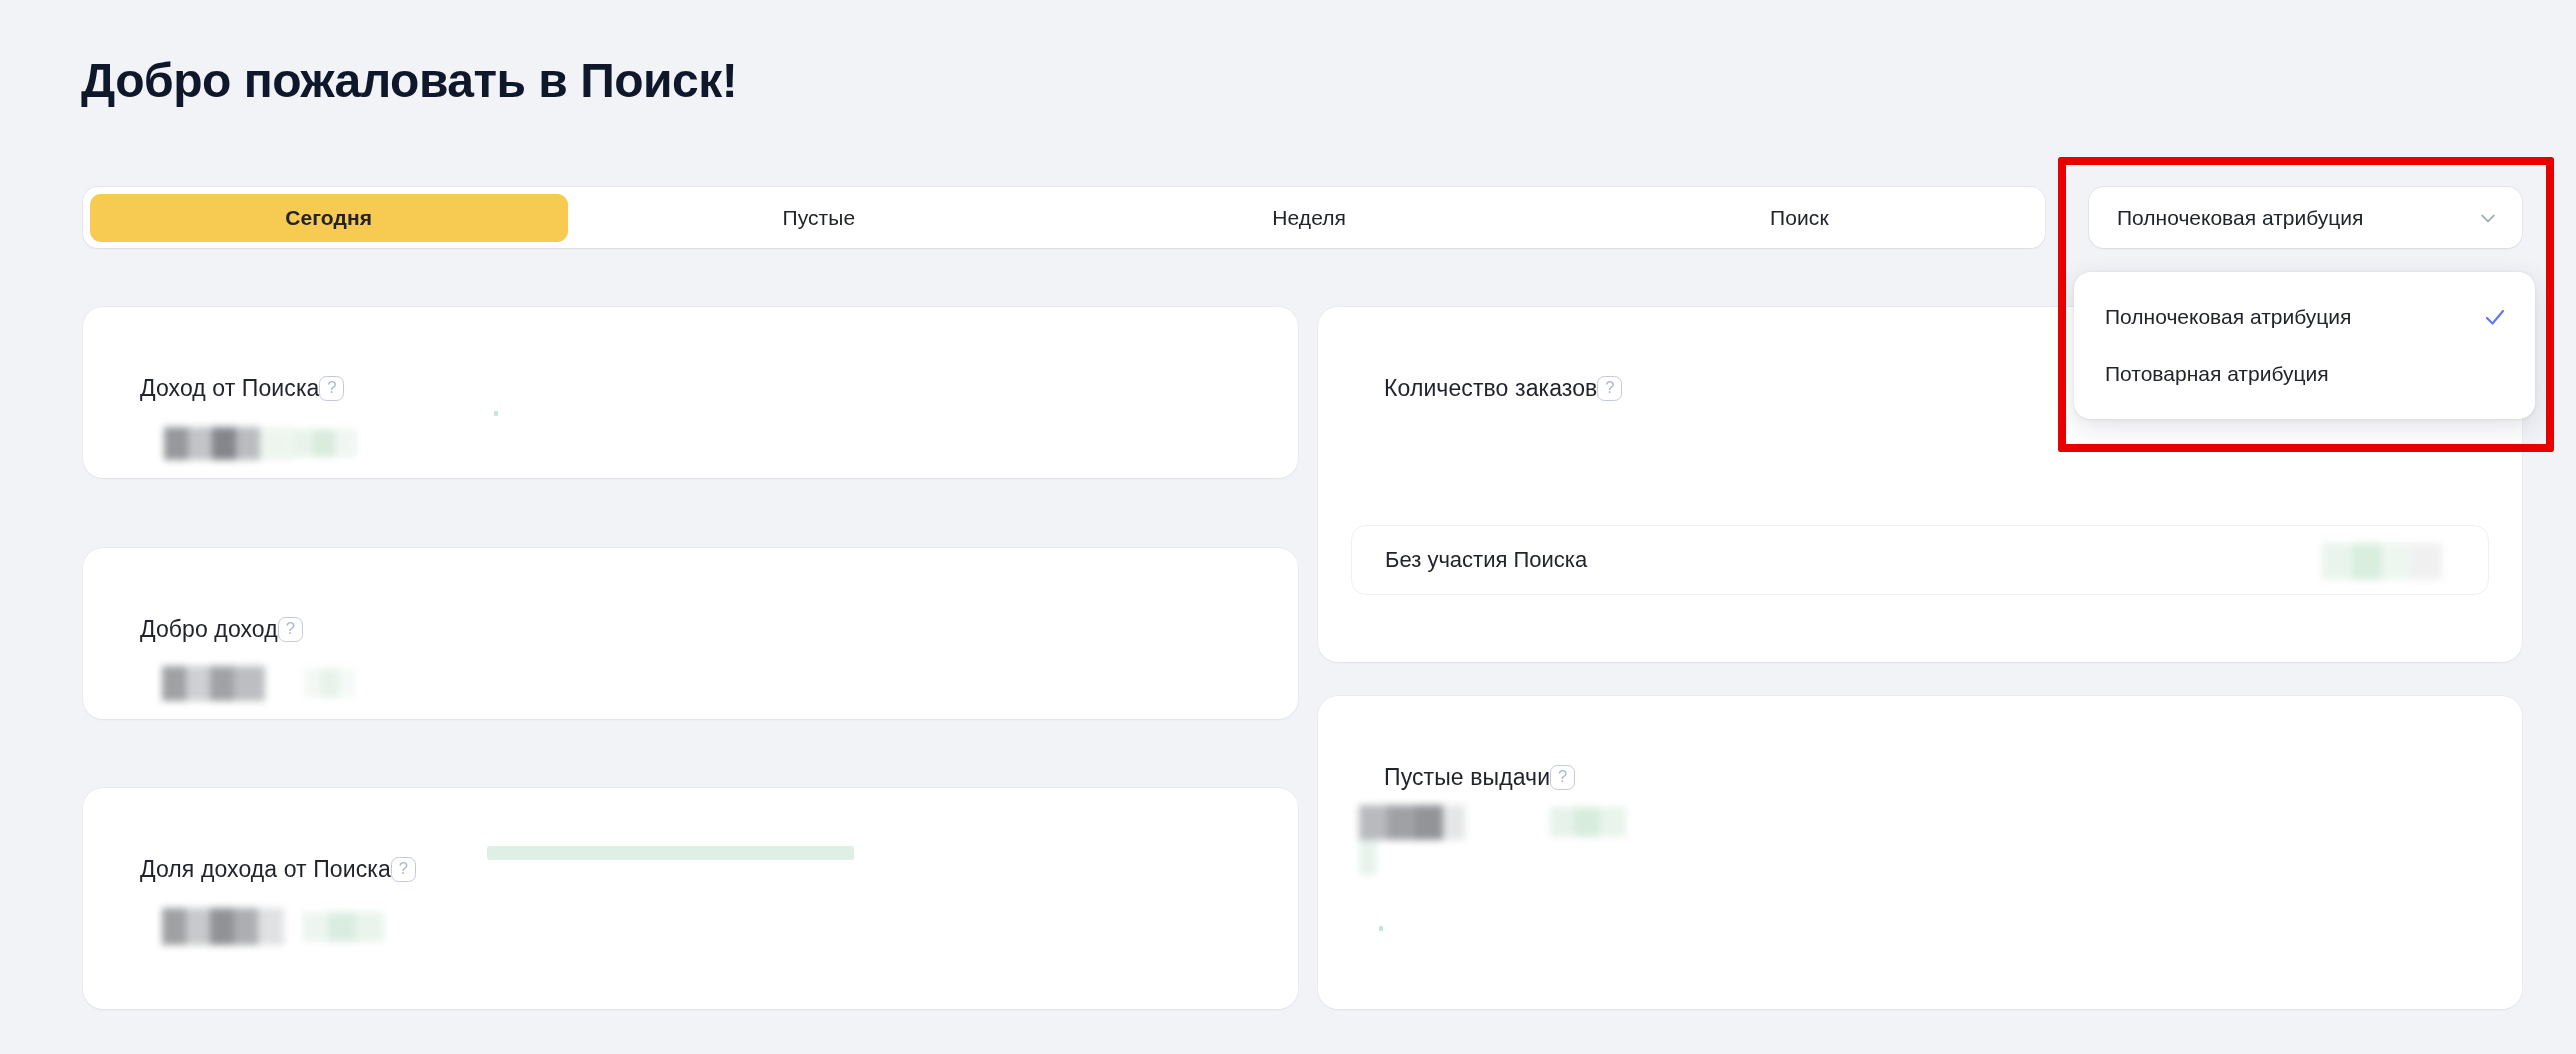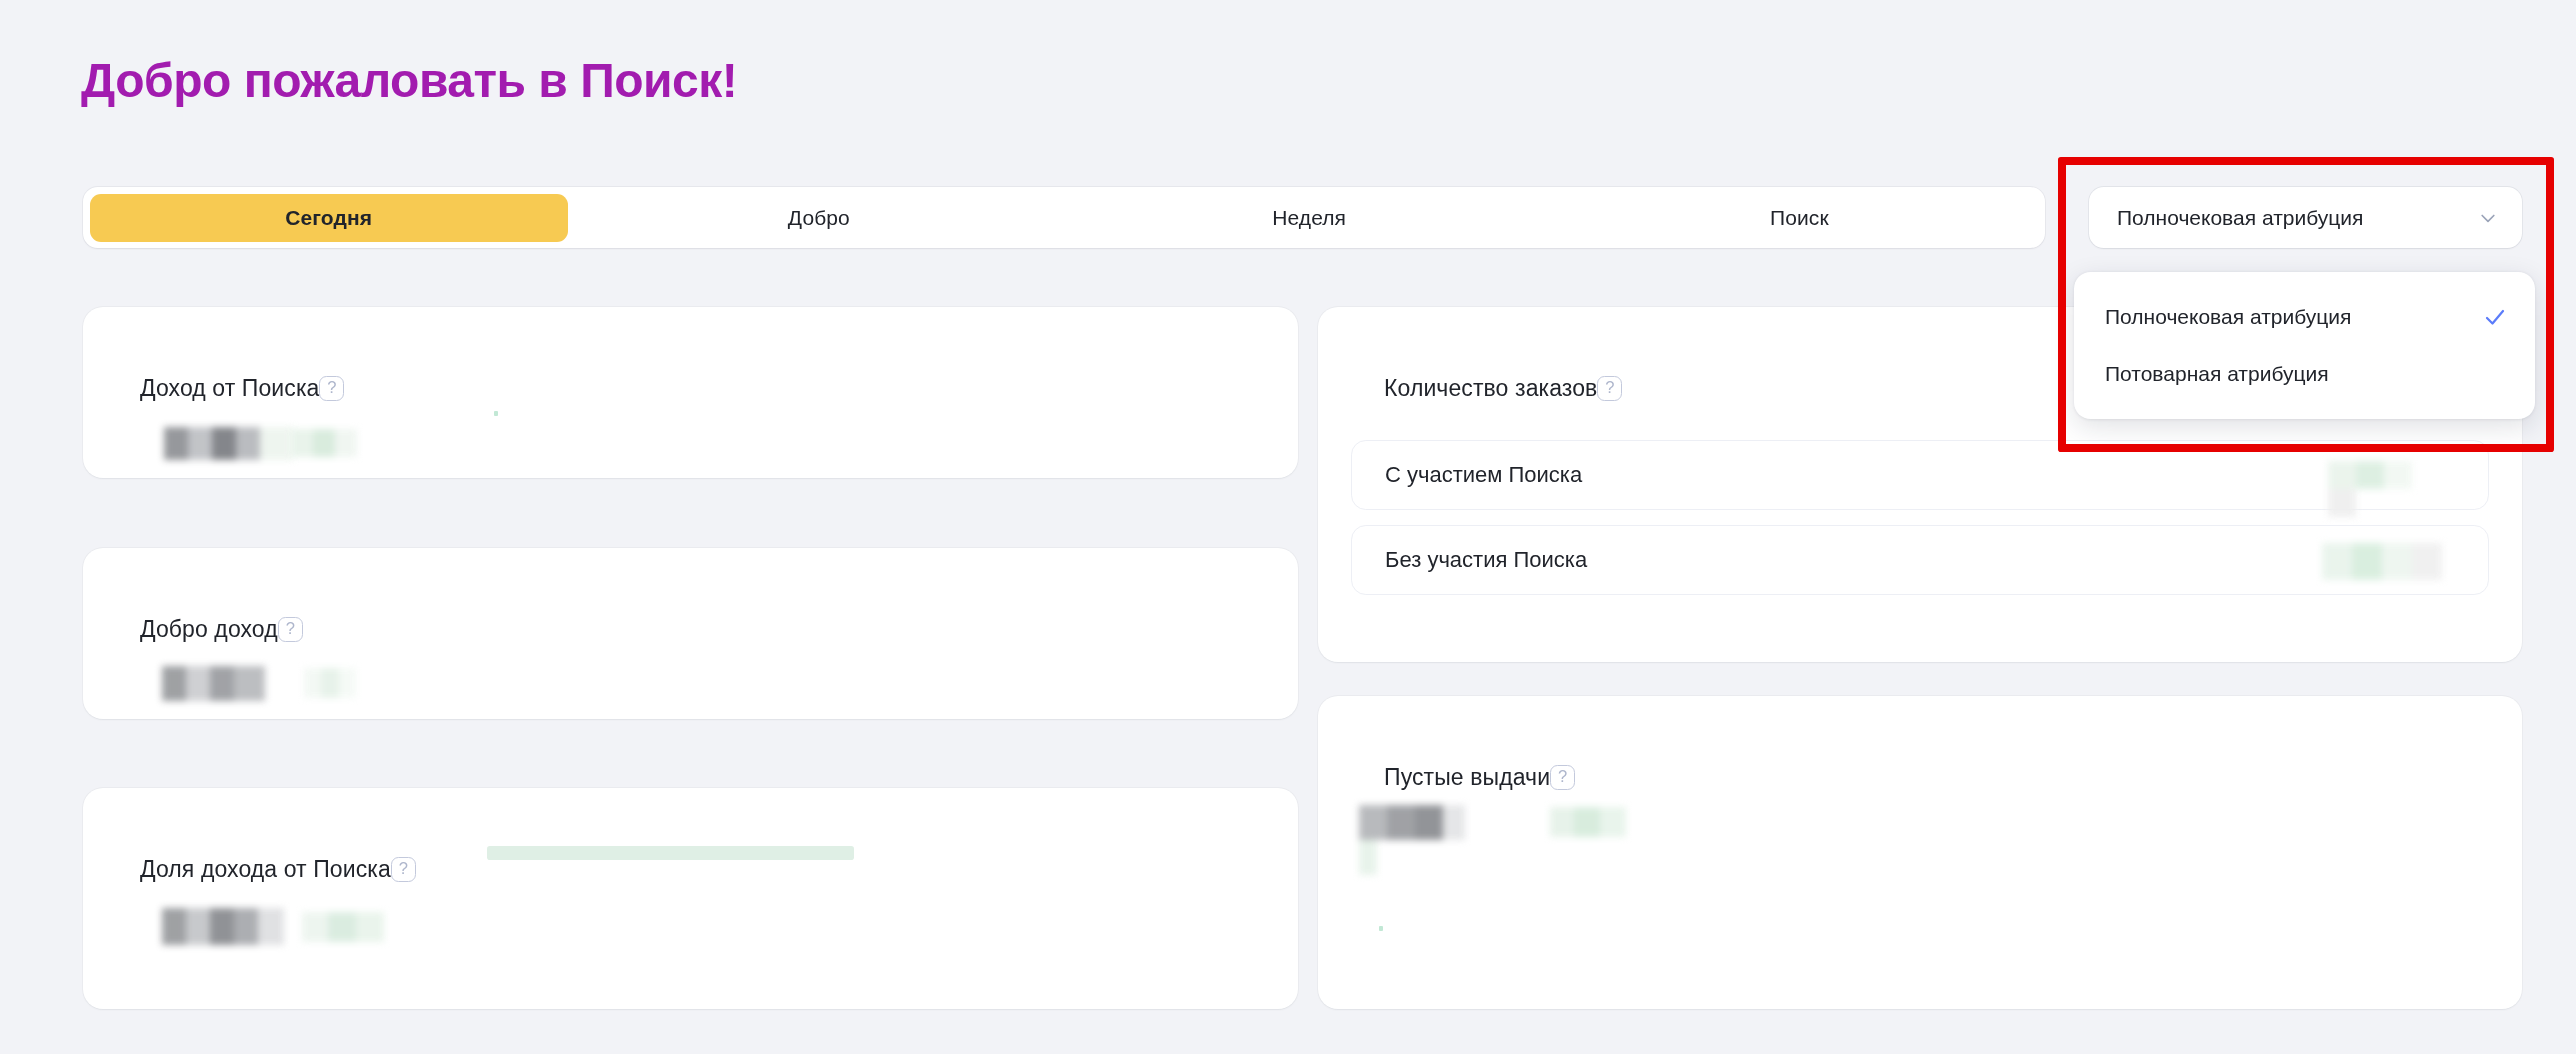--- a/index.html
+++ b/index.html
@@ -24,21 +24,21 @@
 
   
   .page-title {
     position: absolute;
     left: 81px;
     top: 52px;
     font-size: 48px;
     line-height: 57px;
     font-weight: 700;
     letter-spacing: -0.5px;
-    color: #a21caf;
+    color: #0f172a;
     white-space: nowrap;
   }
 
   
   .tabbar {
     position: absolute;
     left: 83px;
     top: 187px;
     width: 1962px;
     height: 61px;
@@ -251,21 +251,21 @@
 </style>
 </head>
 <body>
 
 <div class="page">
 
   <h1 class="page-title">Добро пожаловать в Поиск!</h1>
 
   <div class="tabbar">
     <button class="tab is-active">Сегодня</button>
-    <button class="tab">Добро</button>
+    <button class="tab">Пустые</button>
     <button class="tab">Неделя</button>
     <button class="tab">Поиск</button>
   </div>
 
   <div class="attr-select">
     <span class="attr-select__value">Полночековая атрибуция</span>
     <span class="chev">
       <svg viewBox="0 0 24 24" fill="none" stroke="currentColor" stroke-width="2" stroke-linecap="round" stroke-linejoin="round">
         <polyline points="5 9 12 16 19 9"></polyline>
       </svg>
@@ -333,28 +333,20 @@
       <span style="width:26px;background:#edf5ef"></span><span style="width:28px;background:#d9ecdf"></span><span style="width:28px;background:#e9f4eb"></span>
     </div>
   </div>
 
   <div class="card" id="card-orders">
     <div class="card__head card__head--rc">
       <span class="card__title">Количество заказов</span>
       <span class="help-icon">?</span>
     </div>
 
-    <div class="order-row" id="order-row-with">
-      <span class="order-row__label">С участием Поиска</span>
-      <span class="order-row__value">
-        <span class="redacted" style="left:-7.4px; top:1.8px; width:111px; height:28px;">
-          <span style="width:28px;background:#eaf4ec"></span><span style="width:28px;background:#dcefe1"></span><span style="width:28px;background:#f2f8f3"></span><span style="width:28px;background:#efefef"></span>
-        </span>
-      </span>
-    </div>
 
     <div class="order-row" id="order-row-without">
       <span class="order-row__label">Без участия Поиска</span>
       <span class="order-row__value">
         <span class="redacted" style="left:-13px; top:-1.8px; width:122px; height:37px;">
           <span style="width:30px;background:#e9f4ec"></span><span style="width:30px;background:#d8eede"></span><span style="width:30px;background:#eef6f0"></span><span style="width:30px;background:#f0f0f0"></span>
         </span>
       </span>
     </div>
   </div>

